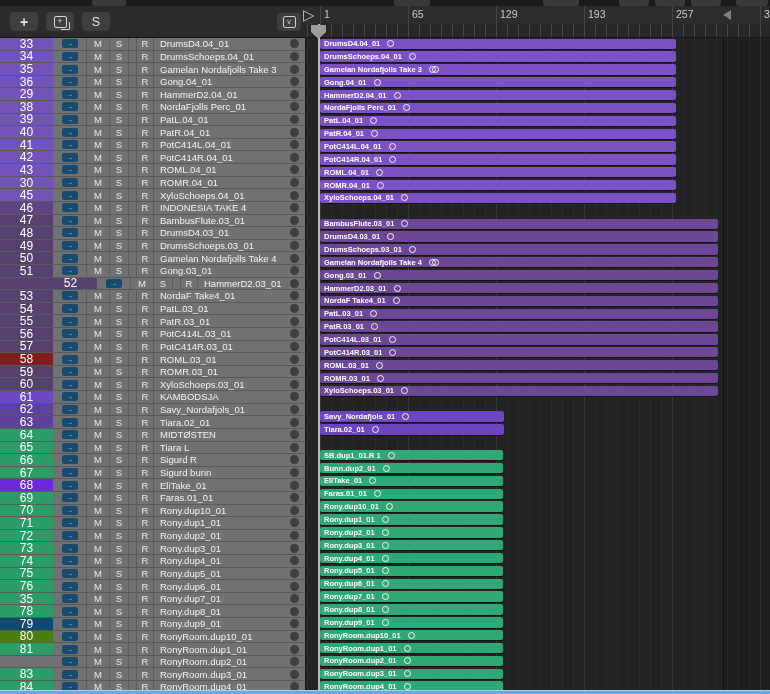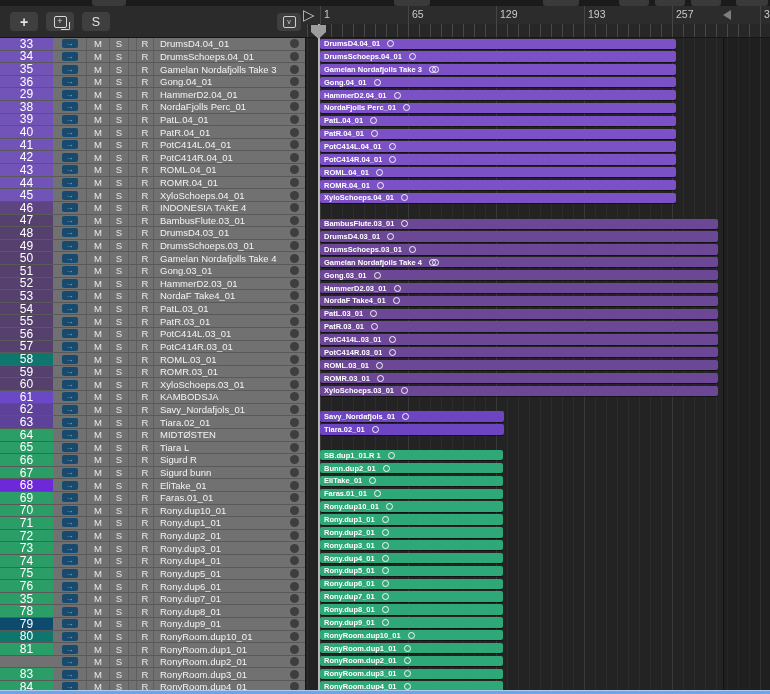--- a/index.html
+++ b/index.html
@@ -275,21 +275,21 @@
         <div class="cell cm">M</div>
         <div class="cell cs">S</div>
         <div class="cell cn"></div>
         <div class="cell cr">R</div>
         <div class="tname">ROML.04_01</div>
         <div class="circcell">
           <div class="circ"></div>
         </div>
       </div>
       <div class="trow">
-        <div class="num" style="background: rgb(114, 83, 184);">44</div>
+        <div class="num" style="background: rgb(114, 83, 184);">30</div>
         <div class="iconcell">
           <div class="ticon">→</div>
         </div>
         <div class="cell cm">M</div>
         <div class="cell cs">S</div>
         <div class="cell cn"></div>
         <div class="cell cr">R</div>
         <div class="tname">ROMR.04_01</div>
         <div class="circcell">
           <div class="circ"></div>
@@ -387,21 +387,21 @@
         <div class="cell cm">M</div>
         <div class="cell cs">S</div>
         <div class="cell cn"></div>
         <div class="cell cr">R</div>
         <div class="tname">Gong.03_01</div>
         <div class="circcell">
           <div class="circ"></div>
         </div>
       </div>
       <div class="trow">
-        <div class="num" style="background: rgb(86, 64, 110);">52</div>
+        <div class="num" style="background: rgb(86, 64, 110); padding-left: 44px;">52</div>
         <div class="iconcell">
           <div class="ticon">→</div>
         </div>
         <div class="cell cm">M</div>
         <div class="cell cs">S</div>
         <div class="cell cn"></div>
         <div class="cell cr">R</div>
         <div class="tname">HammerD2.03_01</div>
         <div class="circcell">
           <div class="circ"></div>
@@ -471,21 +471,21 @@
         <div class="cell cm">M</div>
         <div class="cell cs">S</div>
         <div class="cell cn"></div>
         <div class="cell cr">R</div>
         <div class="tname">PotC414R.03_01</div>
         <div class="circcell">
           <div class="circ"></div>
         </div>
       </div>
       <div class="trow">
-        <div class="num" style="background: #0f766e;">58</div>
+        <div class="num" style="background: #7f1d1d;">58</div>
         <div class="iconcell">
           <div class="ticon">→</div>
         </div>
         <div class="cell cm">M</div>
         <div class="cell cs">S</div>
         <div class="cell cn"></div>
         <div class="cell cr">R</div>
         <div class="tname">ROML.03_01</div>
         <div class="circcell">
           <div class="circ"></div>
@@ -779,21 +779,21 @@
         <div class="cell cm">M</div>
         <div class="cell cs">S</div>
         <div class="cell cn"></div>
         <div class="cell cr">R</div>
         <div class="tname">Rony.dup9_01</div>
         <div class="circcell">
           <div class="circ"></div>
         </div>
       </div>
       <div class="trow">
-        <div class="num" style="background: #0f766e;">80</div>
+        <div class="num" style="background: #4d7c0f;">80</div>
         <div class="iconcell">
           <div class="ticon">→</div>
         </div>
         <div class="cell cm">M</div>
         <div class="cell cs">S</div>
         <div class="cell cn"></div>
         <div class="cell cr">R</div>
         <div class="tname">RonyRoom.dup10_01</div>
         <div class="circcell">
           <div class="circ"></div>

